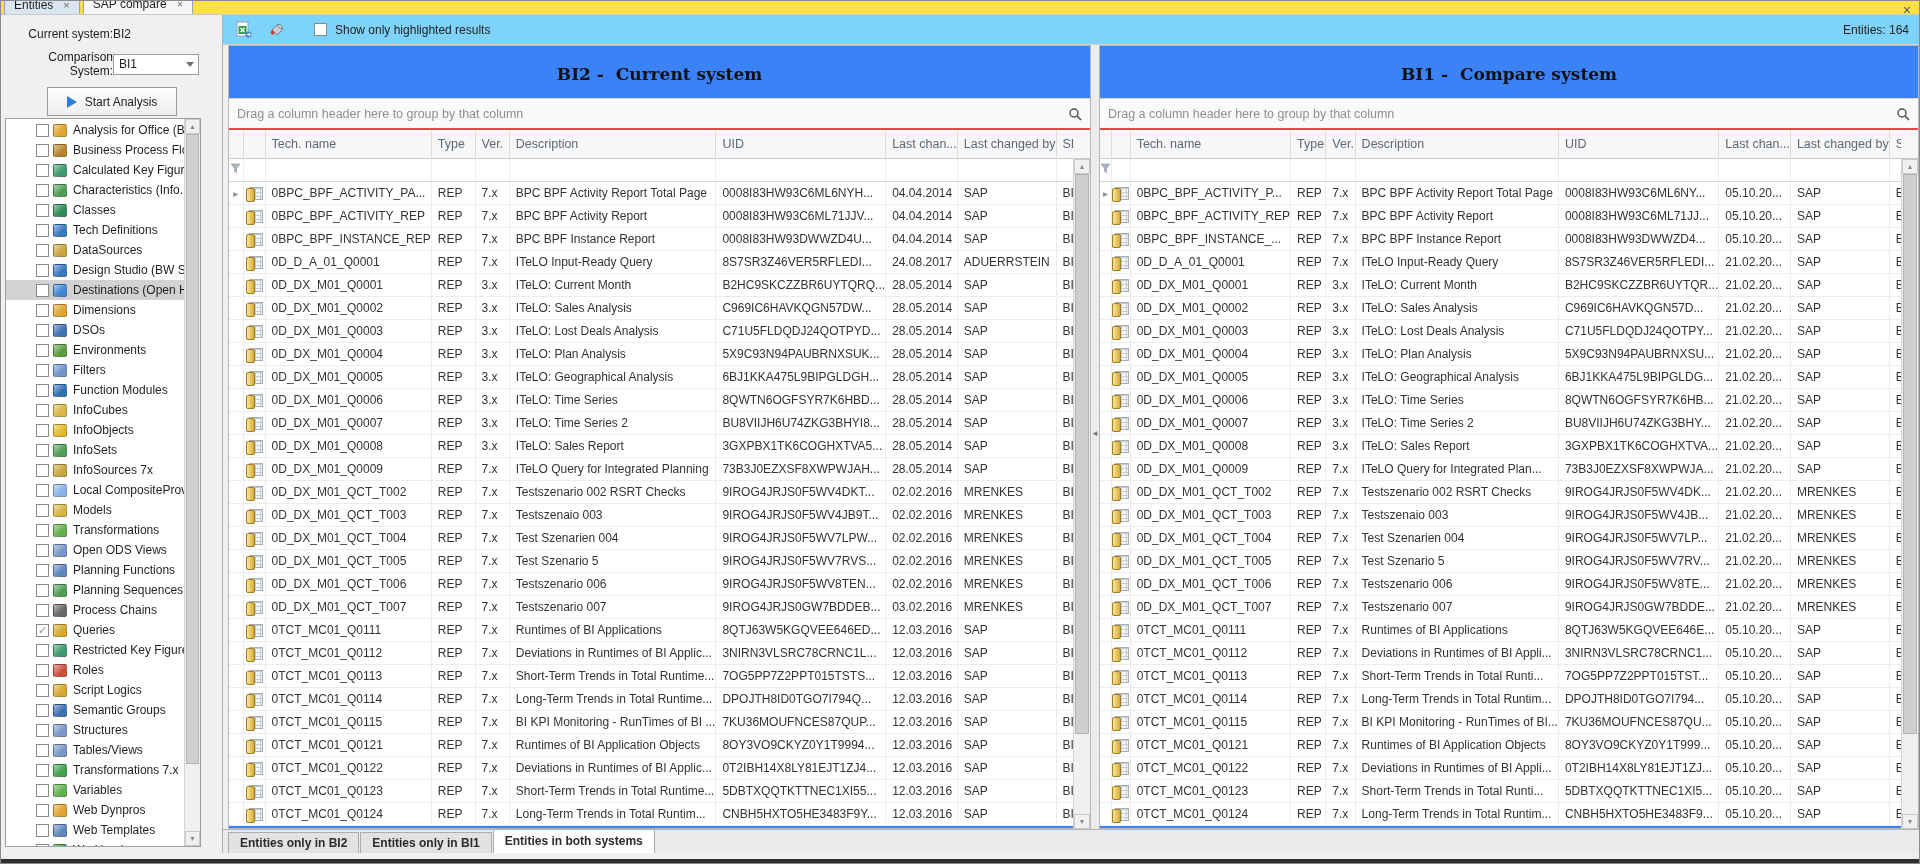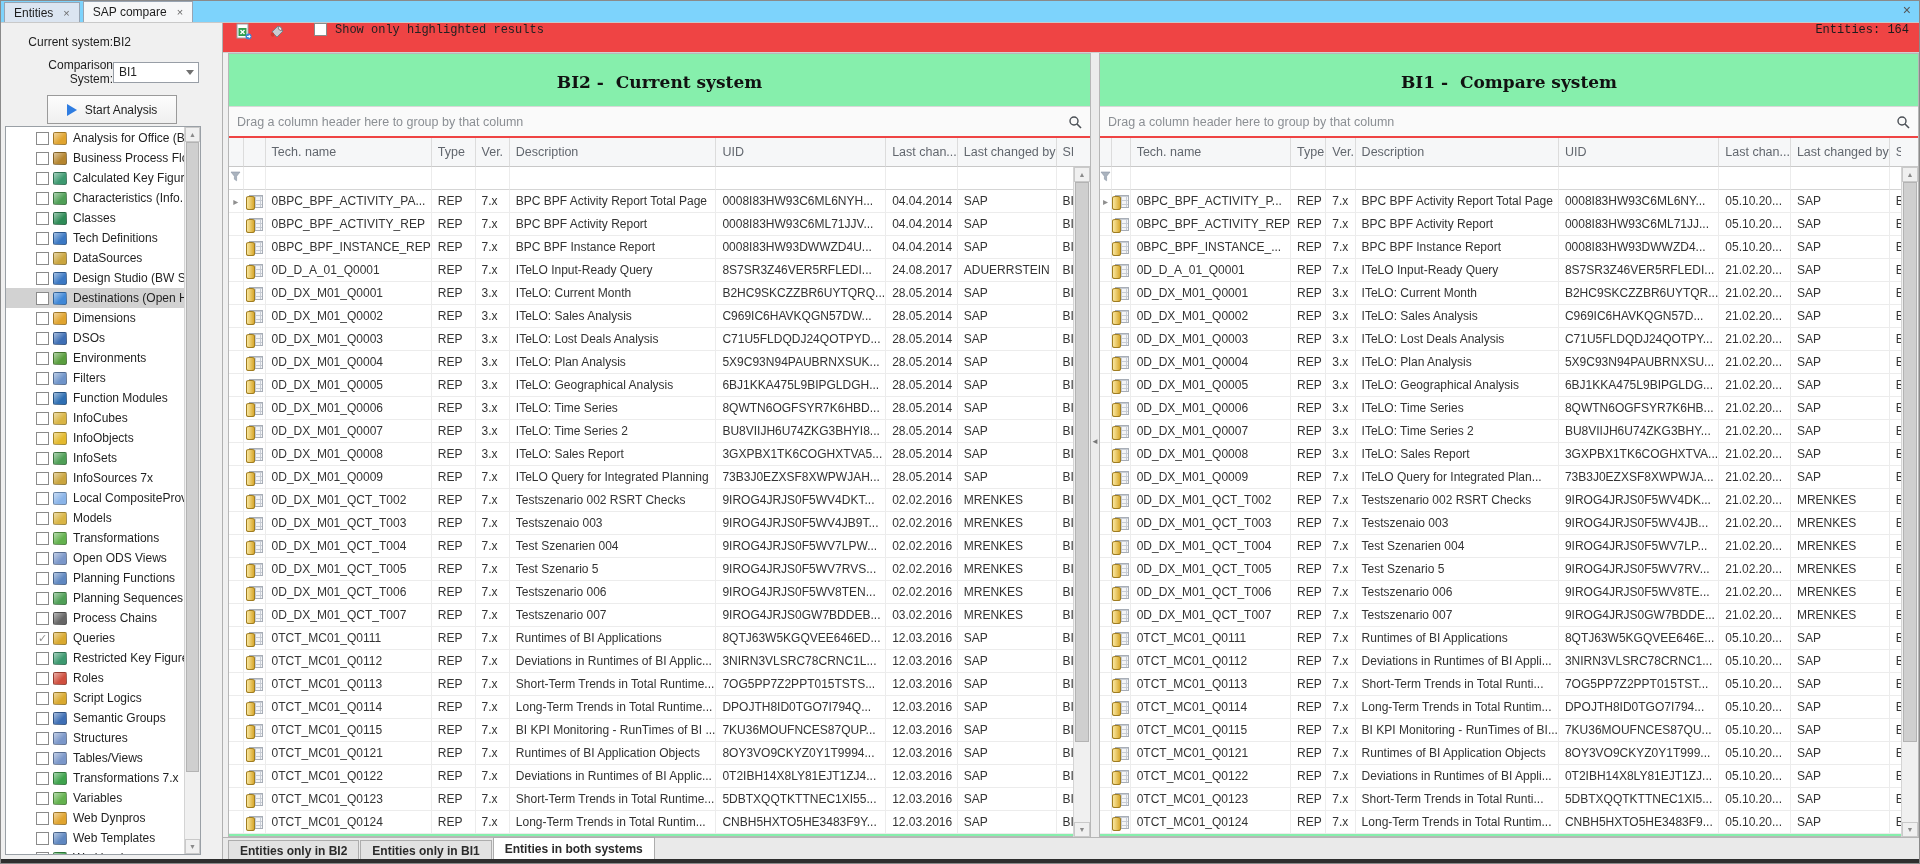--- a/index.html
+++ b/index.html
@@ -1,21 +1,21 @@
 <!DOCTYPE html>
 <html><head>
 <meta charset="utf-8">
 <style>
   html,body{margin:0;padding:0;background:#e8e8e8;}
   *{box-sizing:border-box;}
   body{font-family:"Liberation Sans","DejaVu Sans",sans-serif;font-size:12px;color:#222;}
   #app{position:relative;width:1920px;height:864px;background:#f0f0f0;overflow:hidden;border:1px solid #8a8a8a;}
 
   
-  .titlebar{position:relative;height:22px;background:#7dd3fc;border-bottom:1px solid #c9c9c9;display:flex;align-items:flex-end;}
+  .titlebar{position:relative;height:14px;background:#fde047;border-bottom:1px solid #c9c9c9;display:flex;align-items:flex-end;}
   .wtab{height:20px;display:flex;align-items:center;gap:10px;padding:0 9px;margin-left:3px;
         border:1px solid #98a4b2;border-bottom:none;font-size:12px;color:#1d1d1d;cursor:default;}
   .wtab .tab-x{color:#6a6a6a;font-size:11px;line-height:10px;}
   .wtab.inactive{background:#dbe5f1;}
   .wtab.active{background:#f6f7f8;height:21px;}
   .win-close{position:absolute;right:8px;top:2px;color:#555;font-size:14px;line-height:14px;}
 
   .content{position:relative;display:flex;height:838px;}
 
   
@@ -38,27 +38,27 @@
   .tlabel{color:#1f1f1f;overflow:hidden;}
 
   
   .vscroll{position:absolute;top:0;right:0;bottom:0;width:16px;background:#f0f0f0;border-left:1px solid #d4d4d4;display:flex;flex-direction:column;}
   .sb-btn{flex:none;height:15px;background:#f0f0f0;border:1px solid #c9c9c9;color:#8a8a8a;font-size:7px;text-align:center;line-height:14px;}
   .sb-thumb{margin:0 1px;background:#cfcfcf;border:1px solid #b3b3b3;}
   .sb-space{flex:1;}
 
   
   .main{position:relative;flex:1;display:flex;flex-direction:column;}
-  .toolbar{position:relative;flex:none;height:30px;background:#ef4444;border-bottom:1px solid #d0d0d0;display:flex;padding-left:12px;font-family:Liberation Mono, monospace;}
+  .toolbar{position:relative;flex:none;height:30px;background:#7dd3fc;border-bottom:1px solid #d0d0d0;display:flex;align-items:center;padding-left:12px;}
   .ticonbtn{margin-right:16px;display:inline-flex;}
   .toolbar .cb{margin:0 8px 0 12px;}
   .entities-count{position:absolute;right:10px;color:#1d1d1d;}
 
   .grids{position:relative;flex:none;height:784px;background:#f0f0f0;}
-  .grid-panel{position:absolute;top:0;bottom:0;background:#86efac;border:1px solid #b7b7b7;}
+  .grid-panel{position:absolute;top:0;bottom:0;background:#3b82f6;border:1px solid #b7b7b7;}
   #panel-0{left:5px;width:863px;}
   #panel-1{left:876px;right:0;}
   .splitter{position:absolute;left:868px;width:8px;top:0;bottom:0;background:#ececec;}
   .splitter .gly{position:absolute;top:384px;left:0px;color:#777;font-size:8px;}
 
   .grid-title{height:52px;line-height:56px;text-align:center;white-space:pre;
               font-family:"DejaVu Serif","Liberation Serif",serif;font-weight:bold;font-size:17px;color:#111;}
   .group-bar{position:relative;height:32px;line-height:31px;background:#fafafa;color:#8b8f94;
              border-top:1px solid #d8d8d8;border-bottom:2px solid #ef4444;padding-left:8px;font-size:12.5px;}
   .group-bar svg{position:absolute;right:7px;top:8px;}

